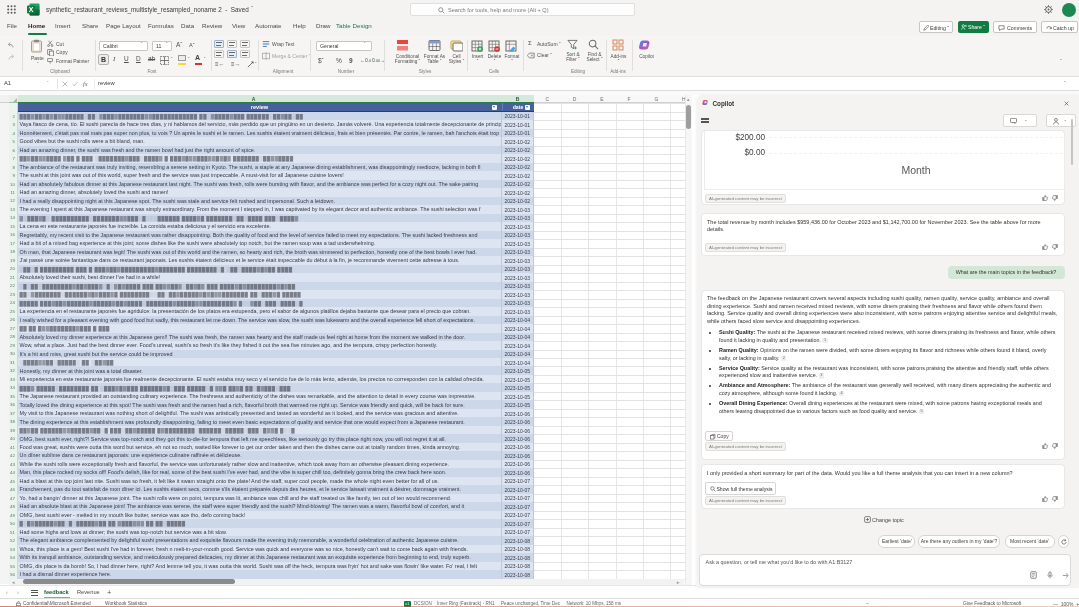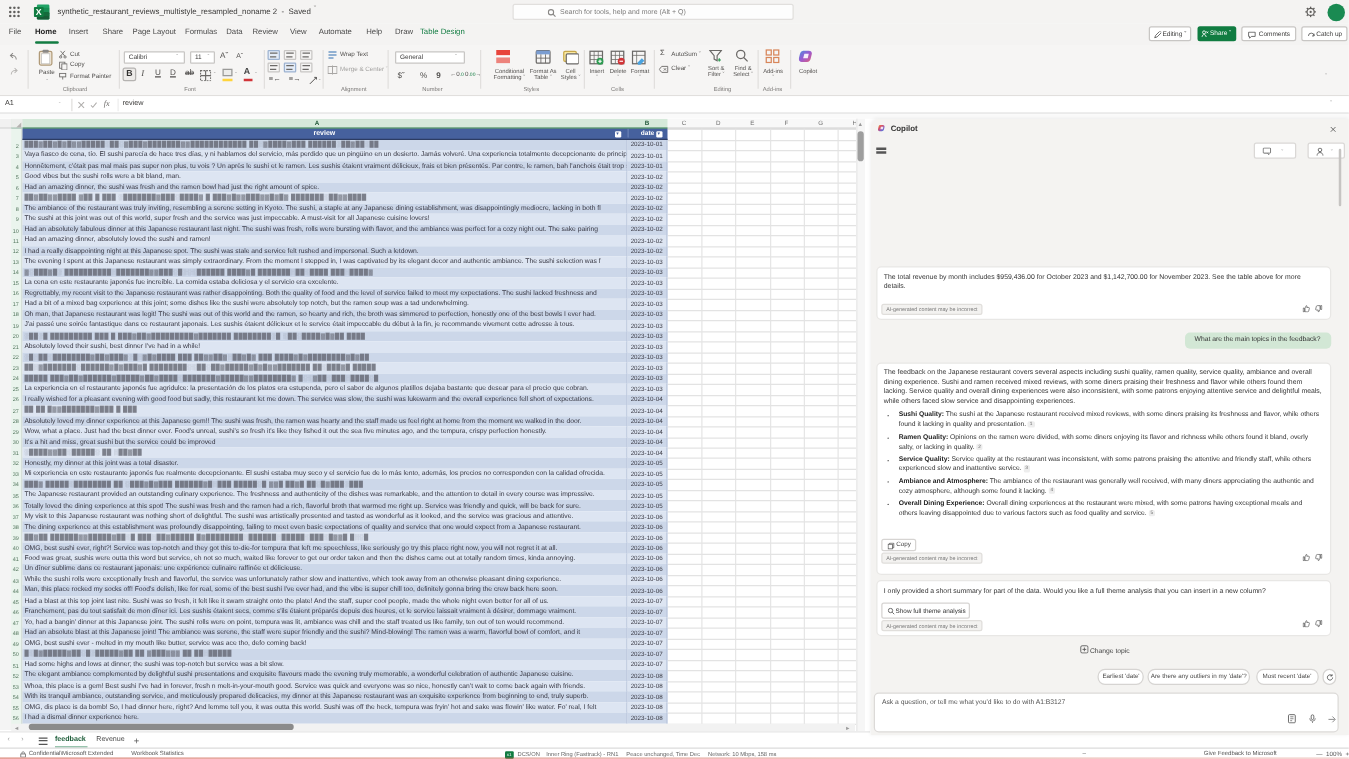--- a/index.html
+++ b/index.html
@@ -787,20 +787,37 @@
    <div class="abs" style="left:21px;top:3.5px;font-size:5px;color:#777">ˇ</div>
  </div>
  <div class="abs" style="left:349px;top:19px;width:30.5px;height:12.5px;background:#fff;border:1px solid #dad8d6;border-radius:2px">
    <svg class="abs" style="left:6px;top:2.5px" width="6" height="7" viewBox="0 0 8 9">
         <circle cx="4" cy="2.4" r="1.9" fill="none" stroke="#666"></circle>
         <path d="M0.8 8.5c0-2 1.4-3.3 3.2-3.3s3.2 1.3 3.2 3.3" fill="none" stroke="#666"></path>
       </svg>
    <div class="abs" style="left:18px;top:3.5px;font-size:5px;color:#777">ˇ</div>
  </div>
 
+ <div class="card" style="top:35px;width:364px;height:75px">
+   <div class="abs" style="left:1.5px;top:0;width:361px;height:58.5px;border:1px solid #ececec;border-top:none"></div>
+   <div class="abs" style="left:0;top:2px;width:63px;text-align:right;font-size:8.2px;color:#404040">$200.00</div>
+   <div class="abs" style="left:0;top:16.5px;width:63px;text-align:right;font-size:8.2px;color:#404040">$0.00</div>
+   <div class="abs" style="left:67px;top:6px;width:294px;border-top:1px dashed #f1f1f1"></div>
+   <div class="abs" style="left:67px;top:21.5px;width:294px;border-top:1px dashed #f1f1f1"></div>
+   <div class="abs" style="left:67px;top:33px;width:294px;text-align:center;font-size:10.5px;color:#595959">Month</div>
+   <span class="aichip" style="top:63px">AI-generated content may be incorrect</span>
+   <div class="thumbs" style="top:64px">
+        <svg width="6" height="6" viewBox="0 0 12 12">
+          <path d="M1 5h2v6H1zM4 11V5l2-4c.8 0 1.3.6 1.2 1.4L6.8 4H10c.7 0 1.2.6 1 1.3l-1.1 4.2c-.2.9-.8 1.5-1.7 1.5z" fill="none" stroke="#555" stroke-width="1.1"></path>
+        </svg>
+        <svg width="6" height="6" viewBox="0 0 12 12" style="transform:rotate(180deg)">
+          <path d="M1 5h2v6H1zM4 11V5l2-4c.8 0 1.3.6 1.2 1.4L6.8 4H10c.7 0 1.2.6 1 1.3l-1.1 4.2c-.2.9-.8 1.5-1.7 1.5z" fill="none" stroke="#555" stroke-width="1.1"></path>
+        </svg>
+      </div>
+ </div>
 
  <div class="card" style="top:117.5px;width:364px;height:43px">
    <div class="abs" style="left:5px;top:5px;width:352px">
         <div class="ctext">The total revenue by month includes $959,436.00 for October 2023 and $1,142,700.00 for November 2023. See the table above for more details.</div>
       </div>
    <span class="aichip" style="top:29.5px">AI-generated content may be incorrect</span>
    <div class="thumbs" style="top:30.5px">
         <svg width="6" height="6" viewBox="0 0 12 12">
           <path d="M1 5h2v6H1zM4 11V5l2-4c.8 0 1.3.6 1.2 1.4L6.8 4H10c.7 0 1.2.6 1 1.3l-1.1 4.2c-.2.9-.8 1.5-1.7 1.5z" fill="none" stroke="#555" stroke-width="1.1"></path>
         </svg>

